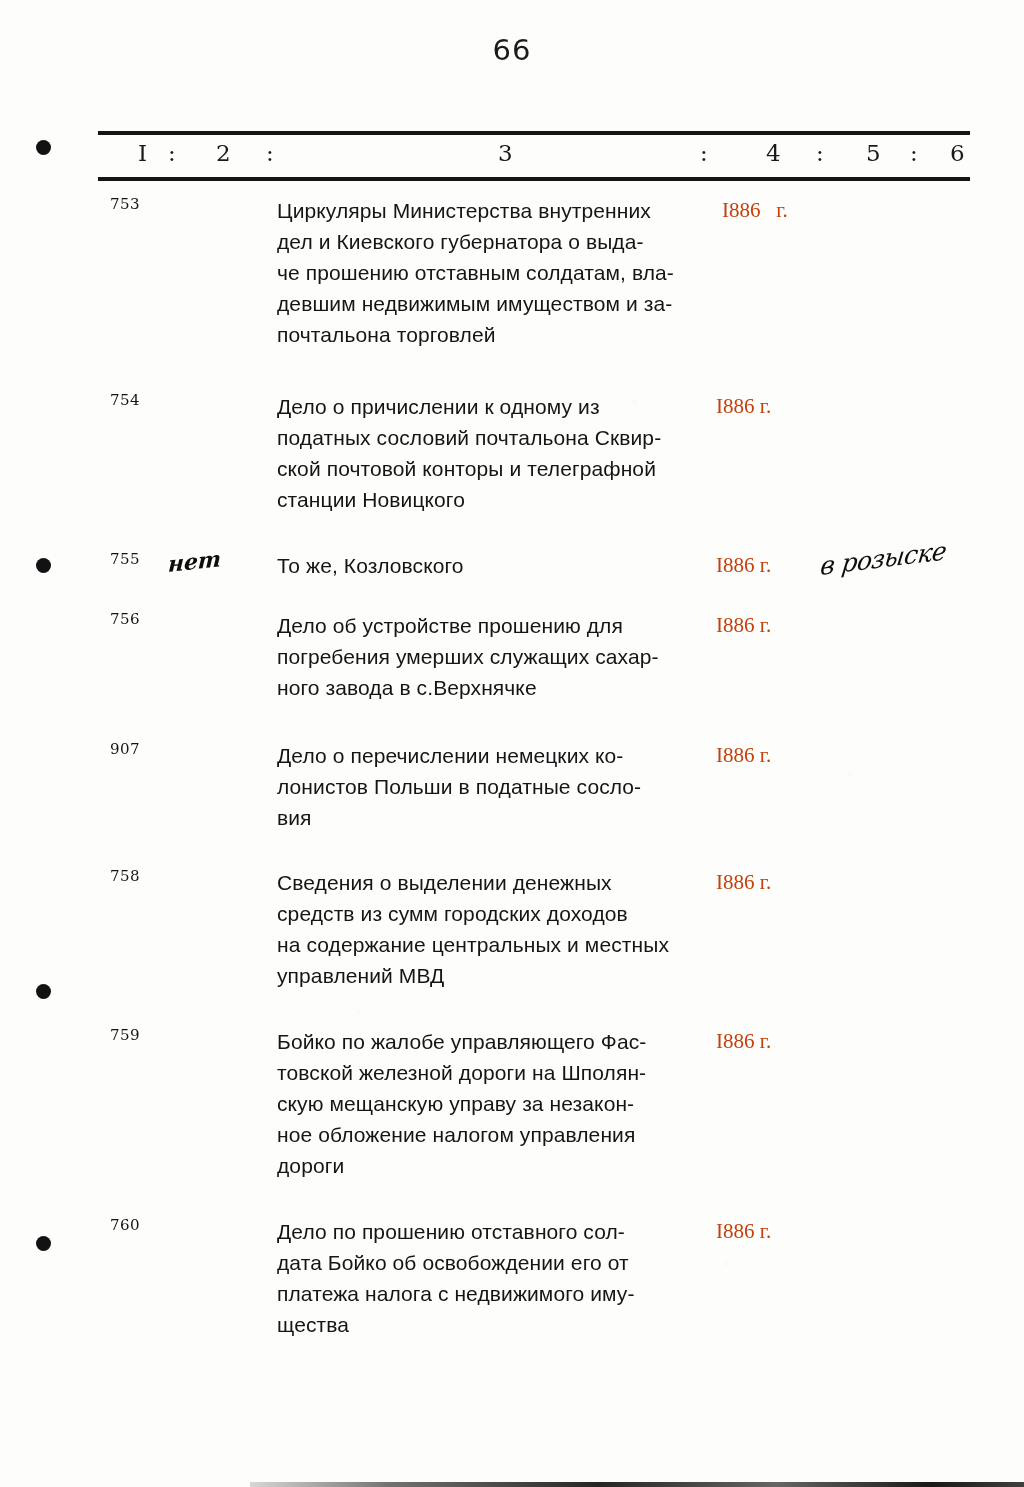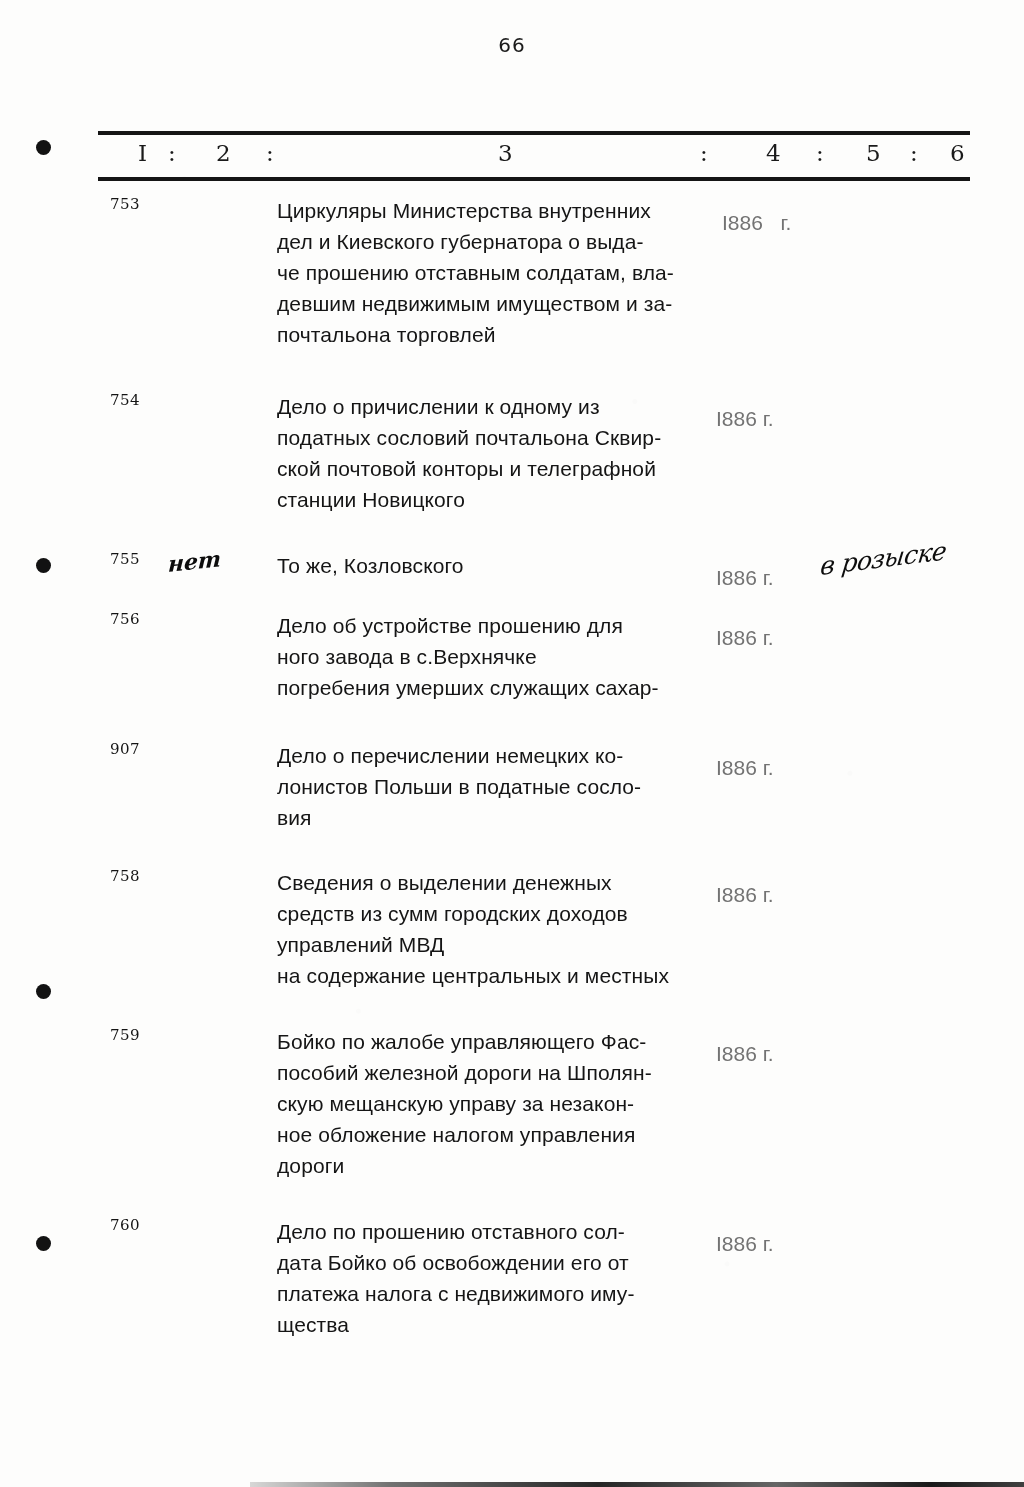--- a/index.html
+++ b/index.html
@@ -31,21 +31,21 @@
   }
 
   
   .folio {
     position: absolute;
     top: 33px;
     left: 0;
     width: 1024px;
     text-align: center;
     font-family: "DejaVu Sans", "Liberation Sans", sans-serif;
-    font-size: 20px;
+    font-size: 29px;
     letter-spacing: 1px;
     color: #1b1b1b;
   }
 
   
   .hole {
     position: absolute;
     width: 15px;
     height: 15px;
     border-radius: 50%;
@@ -120,26 +120,26 @@
   .line {
     font-family: Liberation Sans, sans-serif;
     font-size: 21px;
     line-height: 31px;
     white-space: pre;
     letter-spacing: 0.1px;
     color: #151515;
   }
   .entry-year {
     position: absolute;
-    top: 12px;
-    font-family: Liberation Sans, sans-serif;
+    top: 0;
+    font-family: Liberation Serif, serif;
     font-size: 21px;
     line-height: 31px;
     white-space: pre;
-    color: #737373;
+    color: #c2410c;
   }
   .entry-note {
     position: absolute;
     top: -6px;
     left: 820px;
     font-family: "DejaVu Serif", "Liberation Serif", serif;
     font-style: italic;
     font-size: 25px;
     transform: rotate(-7deg) skewX(-14deg);
     letter-spacing: -0.5px;
@@ -223,49 +223,49 @@
         <div class="entry-body">
           <div class="line">То же, Козловского</div>
         </div>
         <div class="entry-year" style="left: 716px;">I886 г.</div>
         <div class="entry-note">в розыске</div>
       </div>
       <div class="entry" style="position: absolute; top: 415px;">
         <div class="entry-num">756</div>
         <div class="entry-body">
           <div class="line">Дело об устройстве прошению для</div>
+          <div class="line">погребения умерших служащих сахар-</div>
           <div class="line">ного завода в с.Верхнячке</div>
-          <div class="line">погребения умерших служащих сахар-</div>
         </div>
         <div class="entry-year" style="left: 716px;">I886 г.</div>
       </div>
       <div class="entry" style="position: absolute; top: 545px;">
         <div class="entry-num">907</div>
         <div class="entry-body">
           <div class="line">Дело о перечислении немецких ко-</div>
           <div class="line">лонистов Польши в податные сосло-</div>
           <div class="line">вия</div>
         </div>
         <div class="entry-year" style="left: 716px;">I886 г.</div>
       </div>
       <div class="entry" style="position: absolute; top: 672px;">
         <div class="entry-num">758</div>
         <div class="entry-body">
           <div class="line">Сведения о выделении денежных</div>
           <div class="line">средств из сумм городских доходов</div>
+          <div class="line">на содержание центральных и местных</div>
           <div class="line">управлений МВД</div>
-          <div class="line">на содержание центральных и местных</div>
         </div>
         <div class="entry-year" style="left: 716px;">I886 г.</div>
       </div>
       <div class="entry" style="position: absolute; top: 831px;">
         <div class="entry-num">759</div>
         <div class="entry-body">
           <div class="line">Бойко по жалобе управляющего Фас-</div>
-          <div class="line">пособий железной дороги на Шполян-</div>
+          <div class="line">товской железной дороги на Шполян-</div>
           <div class="line">скую мещанскую управу за незакон-</div>
           <div class="line">ное обложение налогом управления</div>
           <div class="line">дороги</div>
         </div>
         <div class="entry-year" style="left: 716px;">I886 г.</div>
       </div>
       <div class="entry" style="position: absolute; top: 1021px;">
         <div class="entry-num">760</div>
         <div class="entry-body">
           <div class="line">Дело по прошению отставного сол-</div>

